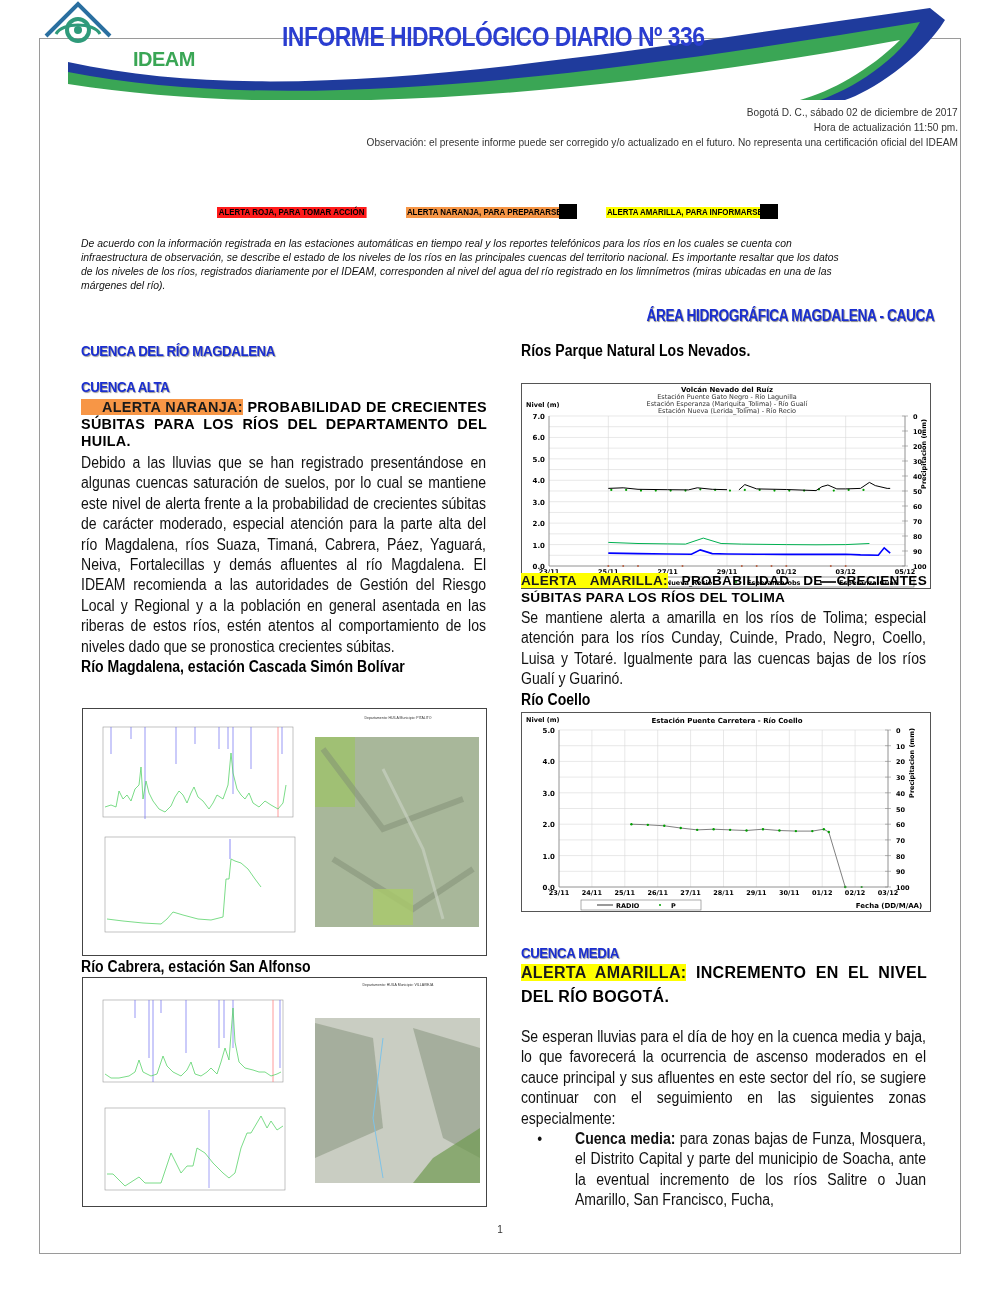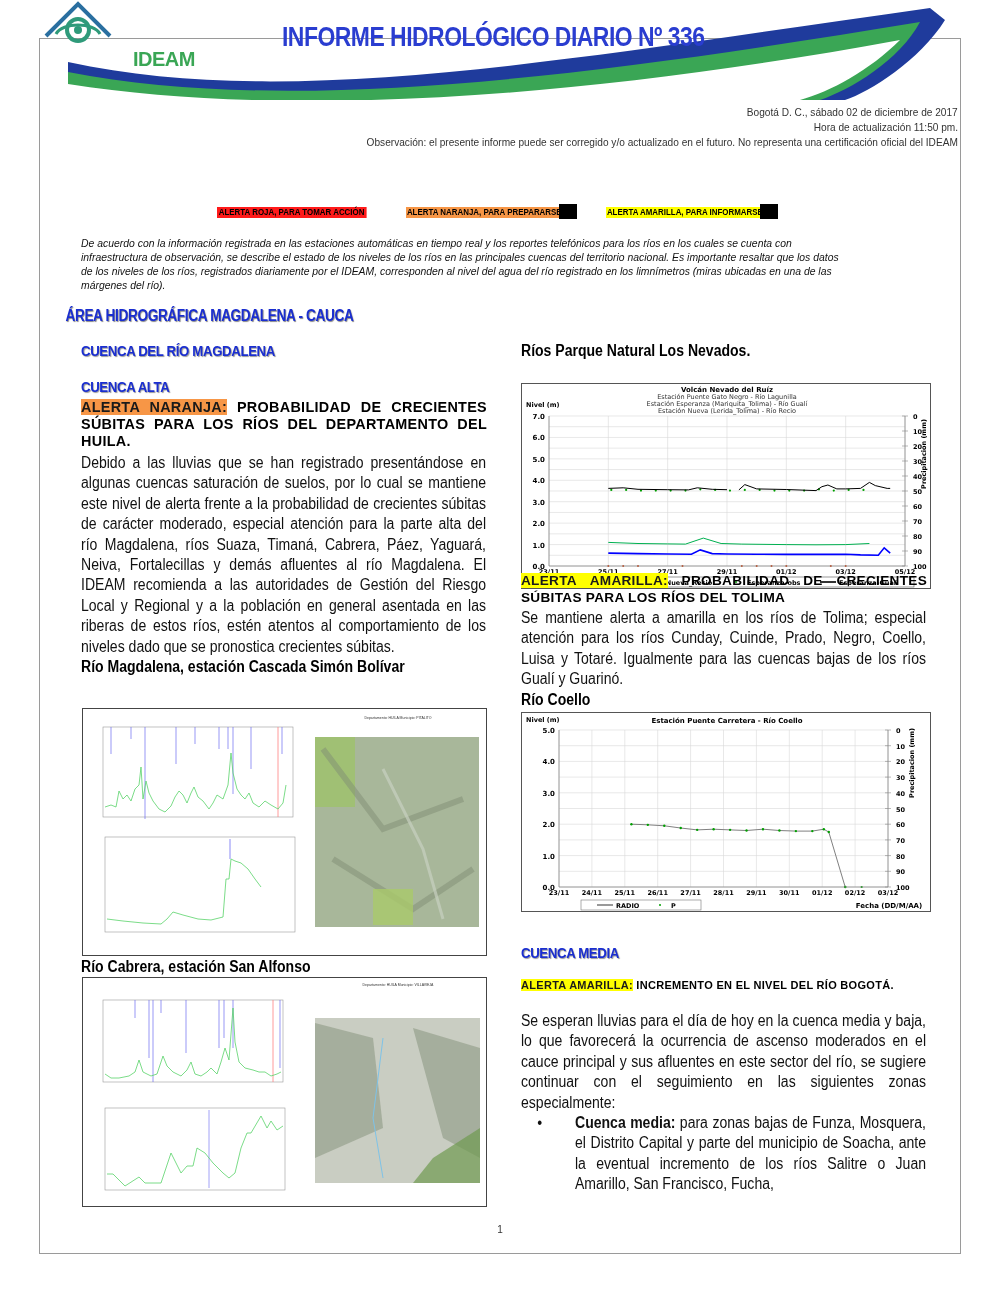--- a/index.html
+++ b/index.html
@@ -17,26 +17,26 @@
   .meta { position: absolute; right: 42px; text-align: right; font-size: 11.5px; color: #333; transform: scaleX(0.88); transform-origin: right; white-space: nowrap; }
   .meta1 { top: 106px; } .meta2 { top: 121px; } .meta3 { top: 136px; }
 
   .legend-row { position: absolute; top: 168px; font-size: 9px; font-weight: bold; height: 11px; line-height: 11px; white-space: nowrap; transform: scaleX(0.88); transform-origin: left; }
   .lg-red { left: 176px; background: #ff1a1a; color: #000; padding: 0 2px; }
   .lg-orange { left: 366px; background: #f79646; padding: 0 1px; }
   .lg-yellow { left: 566px; background: #ffff00; padding: 0 1px; }
 
   .intro { position: absolute; left: 41px; top: 197px; width: 880px; font-size: 11.2px; font-style: italic; line-height: 14px; color: #111; transform: scaleX(0.93); transform-origin: left; width: 946px; }
 
-  .area-title { position: absolute; left: 0; width: 920px; top: 268px; text-align: left; font-size: 16px; font-weight: bold; color: #1a2ed0; text-decoration: underline; text-shadow: 1px 1px 1px #888; letter-spacing: -0.4px; }
+  .area-title { position: absolute; left: 0; width: 920px; top: 268px; text-align: right; font-size: 16px; font-weight: bold; color: #1a2ed0; text-decoration: underline; text-shadow: 1px 1px 1px #888; letter-spacing: -0.4px; }
   .area-title span { display: inline-block; transform: scaleX(0.85); }
 
   .h-blue { font-size: 15px; font-weight: bold; color: #1a2ed0; text-shadow: 1px 1px 1px #999; letter-spacing: -0.4px; transform: scaleX(0.88); transform-origin: left; white-space: nowrap; }
   .alert-head { font-size: 14.4px; font-weight: bold; line-height: 17px; text-align: justify; letter-spacing: 0.3px; }
-  .hl-orange { background: #f79646; color: #1a1a1a; }
+  .hl-orange { background: #f79646; color: #1a1a1a; padding-left: 21px; }
   .hl-yellow { background: #ffff00; color: #1a1a1a; }
   .body-text { font-size: 15.6px; line-height: 20.4px; text-align: justify; color: #111; transform: scaleX(0.9); transform-origin: left; width: 450px; }
   .sub-head { font-size: 15.6px; font-weight: bold; line-height: 19px; transform: scaleX(0.9); transform-origin: left; white-space: nowrap; }
 
   .fig-box { border: 1px solid #444; background: #fff; position: relative; overflow: hidden; }
   .chart-box { border: 1px solid #555; background: #fff; position: relative; }
   .chart-box svg text { font-family: "DejaVu Sans", sans-serif; }
   .bullet-list { list-style: none; }
   .bullet-list li { position: relative; padding-left: 60px; }
   .bullet-list li::before { content: "•"; position: absolute; left: 18px; }
@@ -373,20 +373,20 @@
         <line x1="75" x2="91" y1="192" y2="192" stroke="#808080" stroke-width="1.6"></line>
         <text x="94" y="195" font-size="6.5" font-weight="bold">RADIO</text>
         <circle cx="138" cy="192" r="1" fill="#00a000"></circle>
         <text x="149" y="195" font-size="6.5" font-weight="bold">P</text>
       </g>
   </svg>
 </div>
 
 <div style="position:absolute;left:521px;top:944px;width:406px;">
   <div class="h-blue">CUENCA MEDIA</div>
-  <div class="alert-head" style="margin-top:16px;font-size:11px;line-height:16px;"><span class="hl-yellow">ALERTA AMARILLA:</span><span>  INCREMENTO EN EL NIVEL DEL RÍO BOGOTÁ.</span></div>
+  <div class="alert-head" style="font-size:16px;line-height:24px;"><span class="hl-yellow">ALERTA AMARILLA:</span><span>  INCREMENTO EN EL NIVEL DEL RÍO BOGOTÁ.</span></div>
   <div class="body-text" style="margin-top:18px;">Se esperan lluvias para el día de hoy en la cuenca media y baja, lo que favorecerá la ocurrencia de ascenso moderados en el cauce principal y sus afluentes en este sector del río, se sugiere continuar con el seguimiento en las siguientes zonas especialmente:</div>
   <ul class="bullet-list body-text">
     <li><b>Cuenca media:</b><span> para zonas bajas de Funza, Mosquera, el Distrito Capital y parte del municipio de Soacha, ante la eventual incremento de los ríos Salitre o Juan Amarillo, San Francisco, Fucha,</span></li>
   </ul>
 </div>
 
 <div class="page-num" style="left:40px;top:1224px;">1</div>
 
 </body></html>

